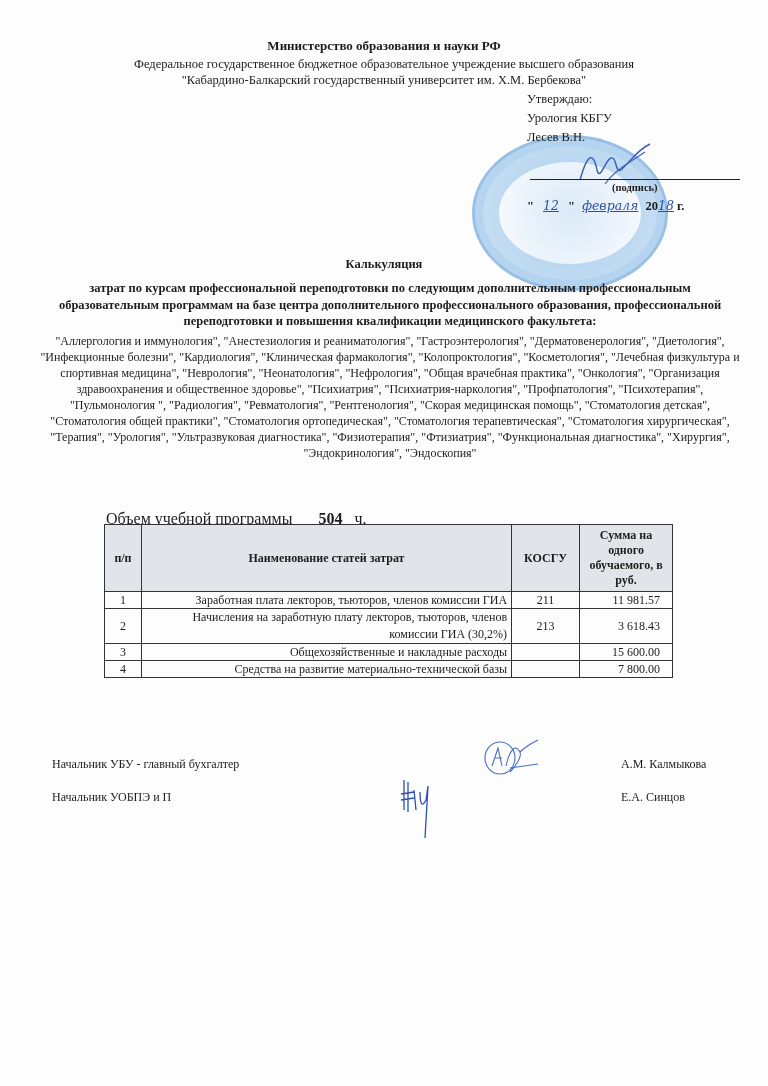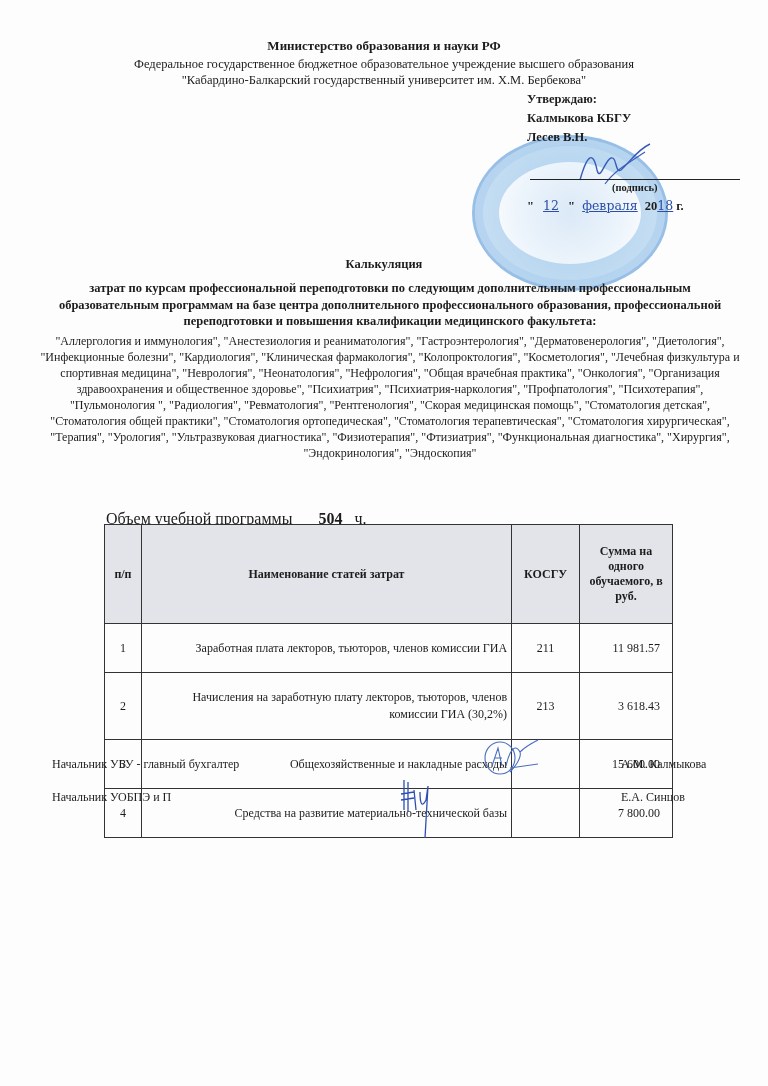--- a/index.html
+++ b/index.html
@@ -8,35 +8,35 @@
     background: #fdfdfe;
     font-family: "Liberation Serif", "DejaVu Serif", serif;
     color: #1c1c1c;
   }
   .abs { position: absolute; }
   .center { left: 0; width: 768px; text-align: center; }
   .b { font-weight: bold; }
   .hdr1 { top: 38px; font-size: 13px; }
   .hdr2 { top: 57px; font-size: 12.5px; }
   .hdr3 { top: 73px; font-size: 12.5px; }
-  .appr { left: 527px; font-size: 12.5px; font-weight: bold; }
+  .appr { left: 527px; font-size: 12.5px; font-weight: normal; }
   .sigline { left: 530px; top: 179px; width: 210px; border-top: 1px solid #222; }
   .podpis { left: 612px; top: 182px; font-size: 10.5px; font-weight: bold; }
   .date { left: 527px; top: 198px; font-size: 12.5px; font-weight: bold; white-space: nowrap; }
-  .date .hand { color: #2a4fa8; font-family: "DejaVu Serif", serif; font-weight: normal; text-decoration: underline; }
+  .date .hand { color: #2a4fa8; font-family: "DejaVu Serif", serif; font-style: italic; font-weight: normal; text-decoration: underline; }
   .title { top: 257px; font-size: 12.5px; font-weight: bold; }
   .subtitle { top: 280px; left: 50px; width: 680px; text-align: center; font-size: 12.5px; font-weight: bold; line-height: 16.5px; }
   .programs { top: 333px; left: 40px; width: 700px; text-align: center; font-size: 12px; line-height: 16px; }
   .volume { left: 106px; top: 510px; font-size: 16px; }
   .volume .num { font-weight: bold; margin: 0 12px 0 26px; }
   table.cost {
     position: absolute; left: 104px; top: 524px; width: 569px;
     border-collapse: collapse; font-size: 12px;
   }
-  table.cost th, table.cost td { border: 1px solid #333; padding: 16px 4px; }
+  table.cost th, table.cost td { border: 1px solid #333; padding: 0 4px; }
   table.cost th { background: #e3e4ea; font-weight: bold; height: 66px; line-height: 15px; }
   table.cost td { height: 16px; line-height: 16px; text-align: right; }
   table.cost td.c { text-align: center; }
   table.cost td.r { text-align: right; padding-right: 12px; }
   table.cost tr.tall td { height: 34px; line-height: 17px; }
   table.cost tr.total td { font-weight: bold; }
   .sig-row { font-size: 12px; font-weight: normal; }
   .stamp {
     left: 472px; top: 135px; width: 190px; height: 150px; border-radius: 50%;
     border: 3px solid rgba(70,140,210,0.55);
@@ -49,21 +49,21 @@
 </head>
 <body>
 
 <div class="abs center b hdr1">Министерство образования и науки РФ</div>
 <div class="abs center hdr2">Федеральное государственное бюджетное образовательное учреждение высшего образования</div>
 <div class="abs center hdr3">"Кабардино-Балкарский государственный университет им. Х.М. Бербекова"</div>
 
 <div class="abs stamp"></div>
 
 <div class="abs appr" style="top:92px">Утверждаю:</div>
-<div class="abs appr" style="top:111px">Калмыкова КБГУ</div>
+<div class="abs appr" style="top:111px">Урология КБГУ</div>
 <div class="abs appr" style="top:130px">Лесев В.Н.</div>
 
 <svg class="abs sig" style="left:575px;top:140px" width="80" height="50" viewBox="0 0 80 50">
   <path d="M5 40 C 12 15, 18 10, 22 30 C 25 42, 30 20, 36 18 C 42 16, 40 34, 46 30 C 55 22, 62 10, 75 4" fill="none" stroke="#3a5cb8" stroke-width="1.4"></path>
   <path d="M30 44 C 40 30, 55 22, 70 12" fill="none" stroke="#3a5cb8" stroke-width="1.1"></path>
 </svg>
 <div class="abs sigline"></div>
 <div class="abs podpis">(подпись)</div>
 
 <div class="abs date">

